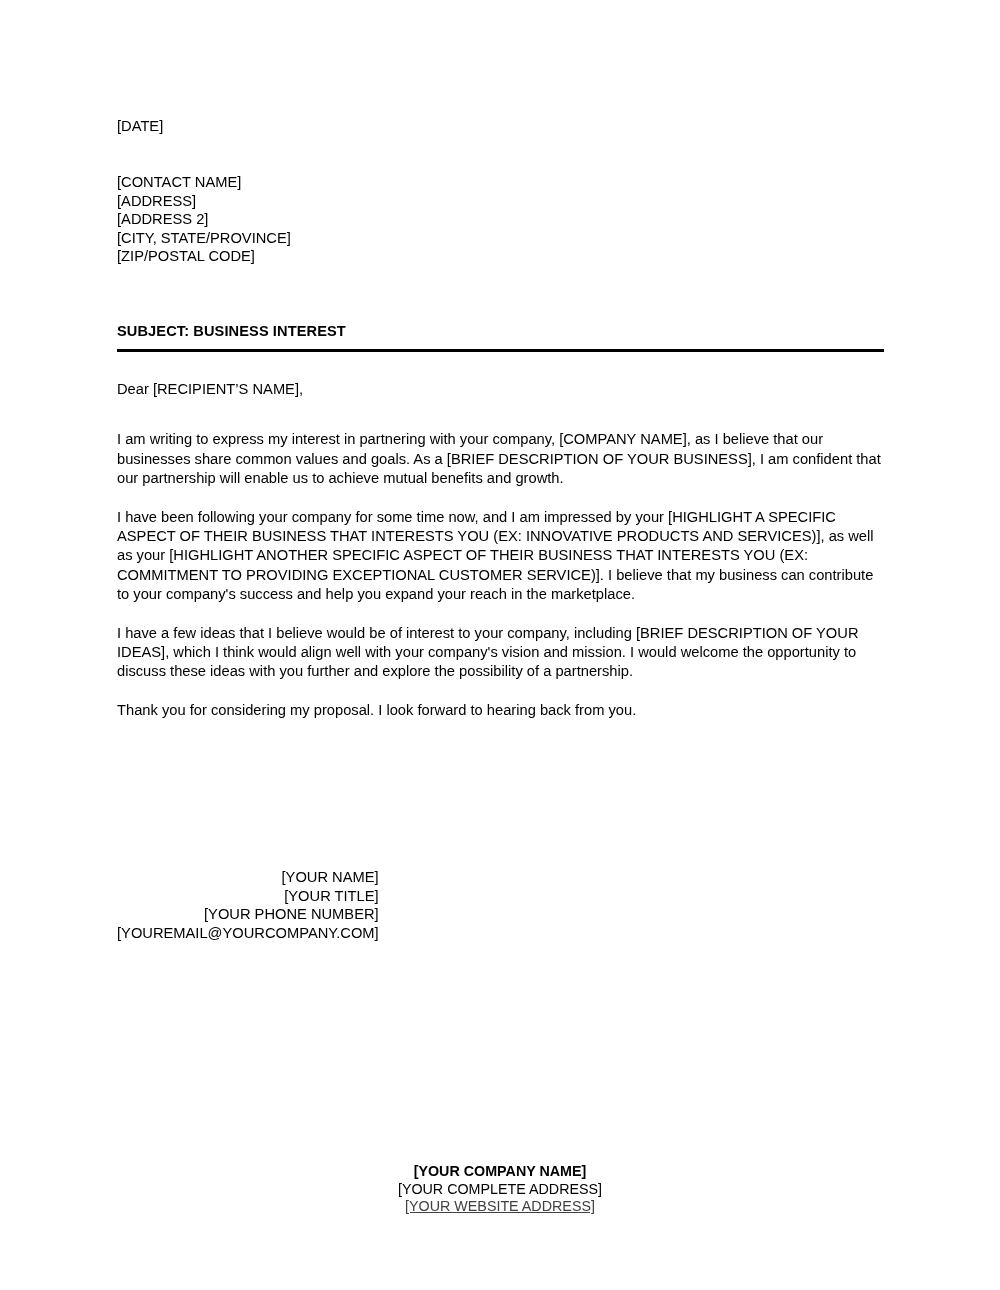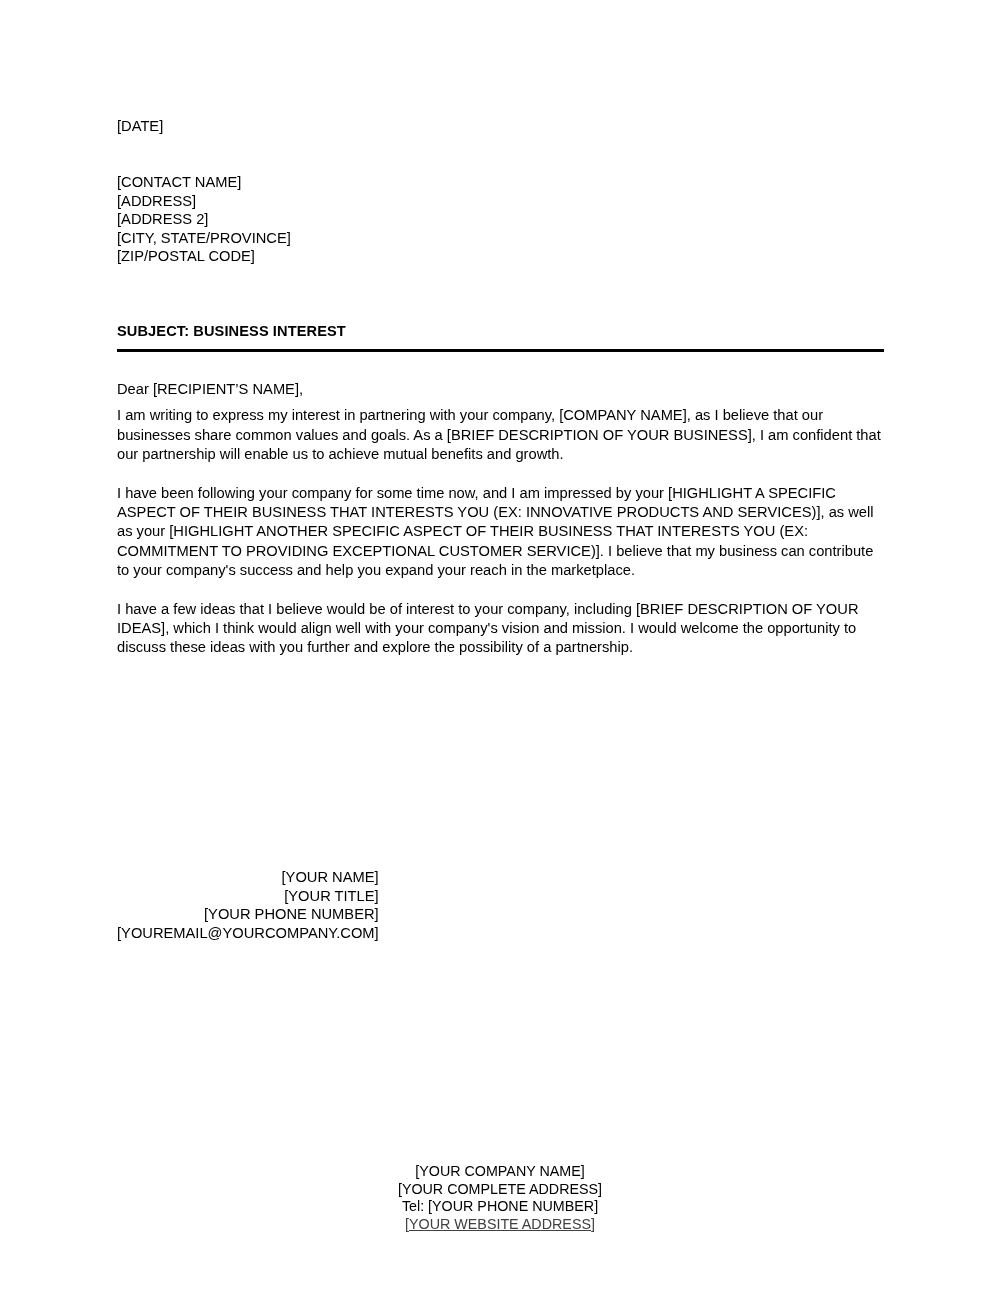--- a/index.html
+++ b/index.html
@@ -64,21 +64,21 @@
   }
   .body-area {
     position: absolute;
     top: 380px;
     left: 0;
     width: 767px;
     font-size: 14.7px;
     line-height: 19.3px;
   }
   .salutation {
-    margin: 0 0 7px 0;
+    margin: 0 0 31px 0;
   }
   .para {
     margin: 0 0 19.5px 0;
     text-align: left;
   }
   .closing {
     margin: 0;
   }
   .signature-block {
     position: absolute;
@@ -94,21 +94,21 @@
   .footer {
     position: absolute;
     left: 0;
     right: 0;
     top: 1163px;
     text-align: center;
     font-size: 14.3px;
     line-height: 17.6px;
   }
   .footer .company {
-    font-weight: normal;
+    font-weight: bold;
   }
   .footer .website {
     color: #404040;
     text-decoration: underline;
     cursor: pointer;
   }
 </style>
 </head>
 <body>
 
@@ -127,30 +127,30 @@
 
     <div class="subject-line">SUBJECT: BUSINESS INTEREST</div>
 
     <div class="rule"></div>
 
     <div class="body-area">
       <p class="salutation">Dear [RECIPIENT’S NAME],</p>
       <p class="para">I am writing to express my interest in partnering with your company, [COMPANY NAME], as I believe that our businesses share common values and goals. As a [BRIEF DESCRIPTION OF YOUR BUSINESS], I am confident that our partnership will enable us to achieve mutual benefits and growth.</p>
       <p class="para">I have been following your company for some time now, and I am impressed by your [HIGHLIGHT A SPECIFIC ASPECT OF THEIR BUSINESS THAT INTERESTS YOU (EX: INNOVATIVE PRODUCTS AND SERVICES)], as well as your [HIGHLIGHT ANOTHER SPECIFIC ASPECT OF THEIR BUSINESS THAT INTERESTS YOU (EX: COMMITMENT TO PROVIDING EXCEPTIONAL CUSTOMER SERVICE)]. I believe that my business can contribute to your company's success and help you expand your reach in the marketplace.</p>
       <p class="para">I have a few ideas that I believe would be of interest to your company, including [BRIEF DESCRIPTION OF YOUR IDEAS], which I think would align well with your company's vision and mission. I would welcome the opportunity to discuss these ideas with you further and explore the possibility of a partnership.</p>
+      <p class="para">Thank you for considering my proposal. I look forward to hearing back from you.</p>
     </div>
 
     <div class="signature-block">
       <div>[YOUR NAME]</div>
       <div>[YOUR TITLE]</div>
       <div>[YOUR PHONE NUMBER]</div>
       <div>[YOUREMAIL@YOURCOMPANY.COM]</div>
     </div>
 
   </div>
 
   <div class="footer">
     <div class="company">[YOUR COMPANY NAME]</div>
     <div>[YOUR COMPLETE ADDRESS]</div>
-    <div>Tel: [YOUR PHONE NUMBER]</div>
     <div><span class="website">[YOUR WEBSITE ADDRESS]</span></div>
   </div>
 </div>
 
 </body></html>

